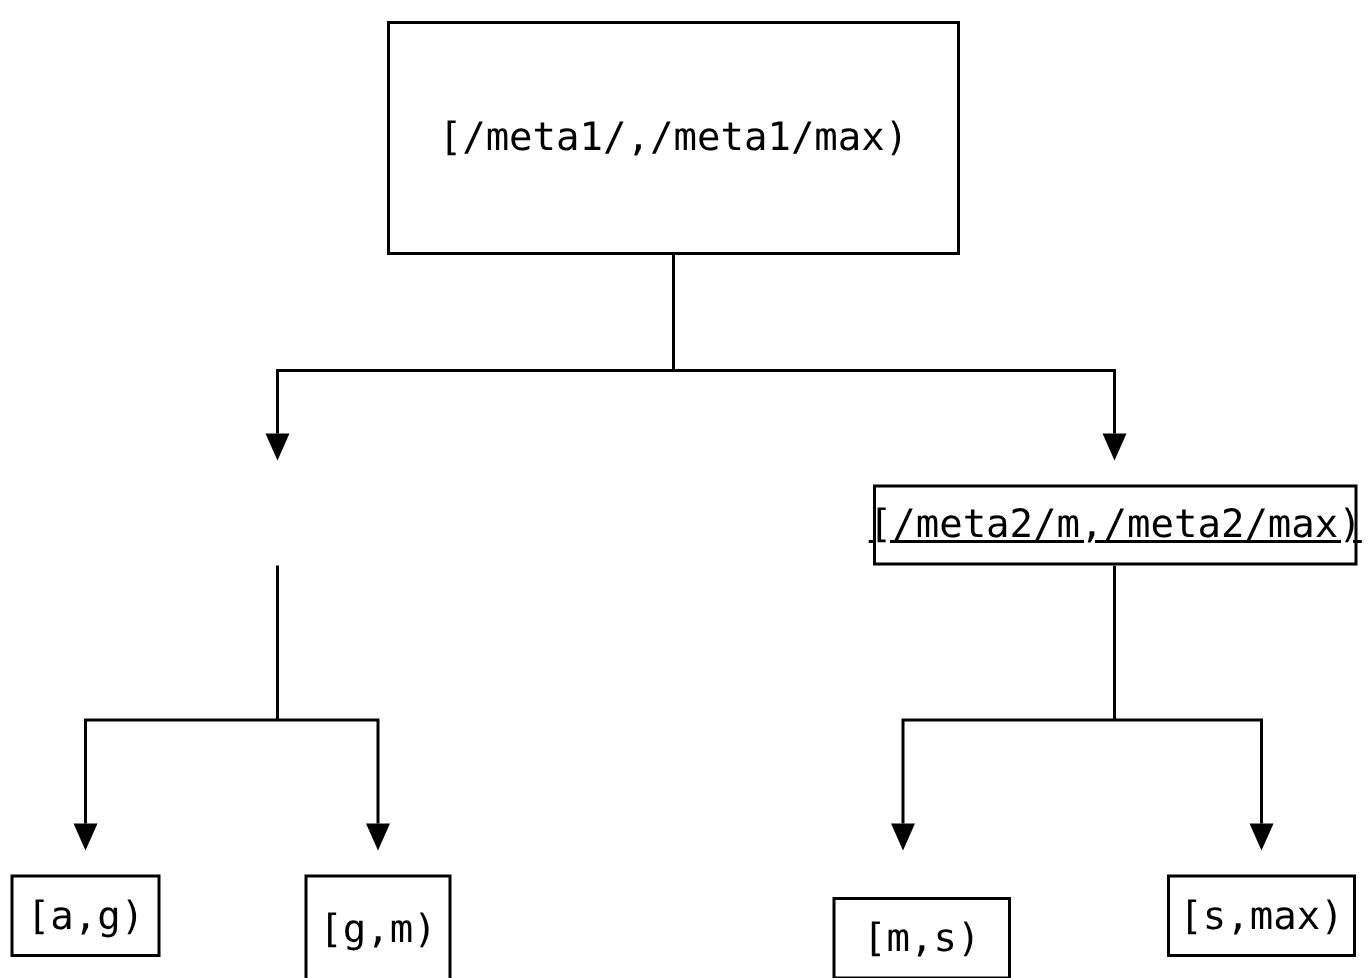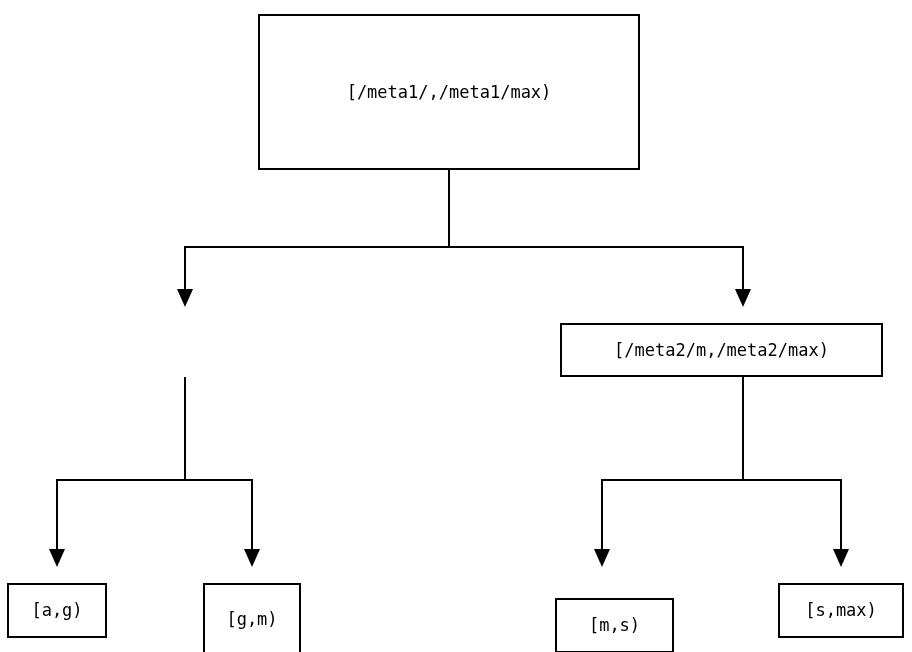--- a/index.html
+++ b/index.html
@@ -24,27 +24,27 @@
   }
   .node {
     position: absolute;
     box-sizing: border-box;
     border: 2px solid #000000;
     background: #ffffff;
     display: flex;
     align-items: center;
     justify-content: center;
     color: #000000;
-    font-size: 17px;
+    font-size: 26px;
     line-height: 1;
     white-space: nowrap;
   }
   .node-root      { left: 258px; top: 14px;  width: 382px; height: 156px; }
   .node-left      { left: 22px;  top: 323px; width: 326px; height: 54px; }
-  .node-right     { left: 560px; top: 323px; width: 323px; height: 54px; }
+  .node-right     { left: 582px; top: 323px; width: 323px; height: 54px; text-decoration: underline; }
   .node-leaf-ag   { left: 7px;   top: 583px; width: 100px; height: 55px; }
   .node-leaf-gm   { left: 203px; top: 583px; width: 98px;  height: 73px; }
   .node-leaf-ms   { left: 555px; top: 598px; width: 119px;  height: 55px; }
   .node-leaf-smax { left: 778px; top: 583px; width: 126px; height: 55px; justify-content: center; }
   .edge {
     fill: none;
     stroke: #000000;
     stroke-width: 2;
   }
   .arrowhead {

